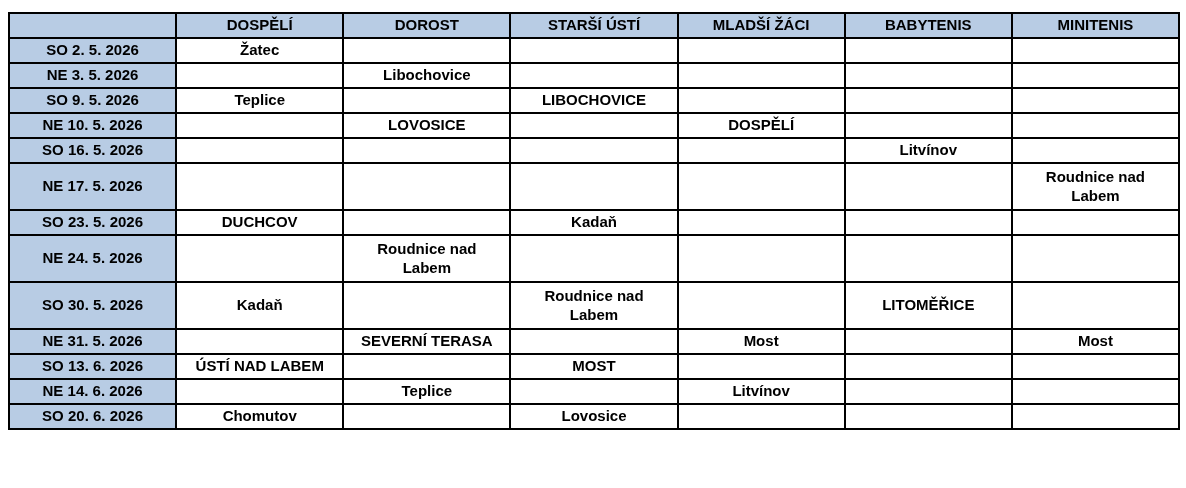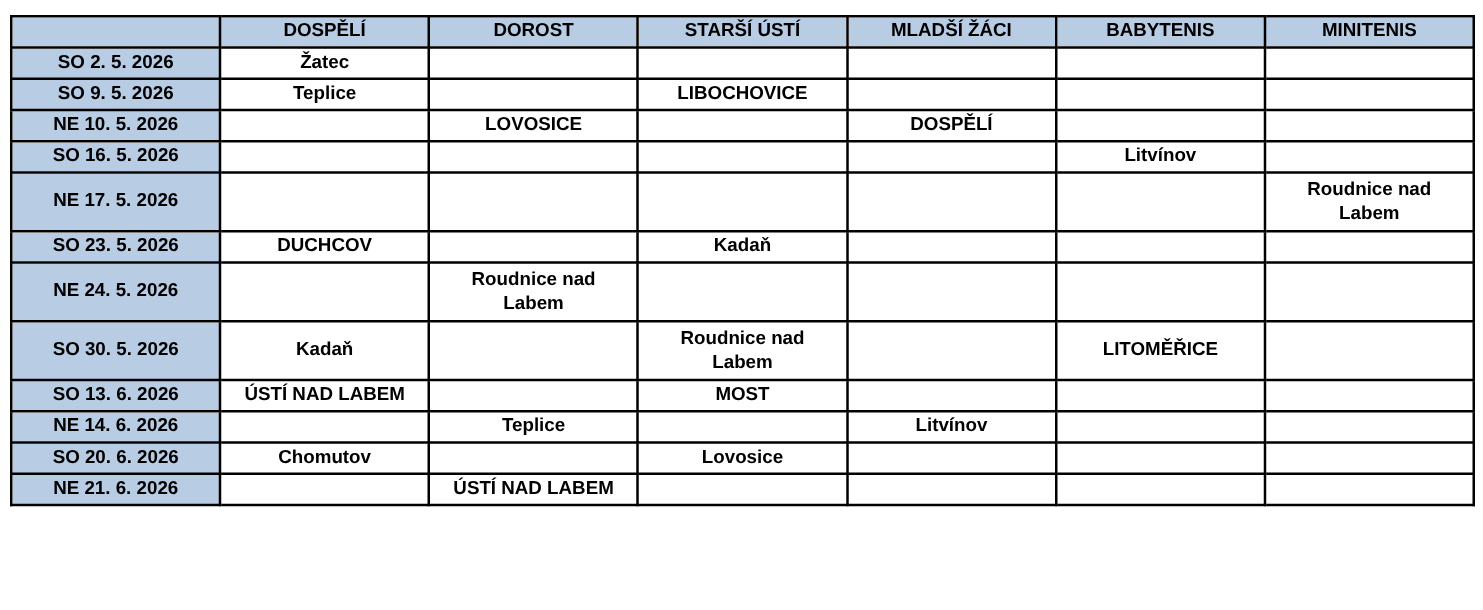--- a/index.html
+++ b/index.html
@@ -71,20 +71,29 @@
       <tr>
         <th class="date">SO 2. 5. 2026</th>
         <td>Žatec</td>
         <td></td>
         <td></td>
         <td></td>
         <td></td>
         <td></td>
       </tr>
       <tr>
+        <th class="date">NE 3. 5. 2026</th>
+        <td></td>
+        <td>Libochovice</td>
+        <td></td>
+        <td></td>
+        <td></td>
+        <td></td>
+      </tr>
+      <tr>
         <th class="date">SO 9. 5. 2026</th>
         <td>Teplice</td>
         <td></td>
         <td>LIBOCHOVICE</td>
         <td></td>
         <td></td>
         <td></td>
       </tr>
       <tr>
         <th class="date">NE 10. 5. 2026</th>
@@ -137,20 +146,29 @@
         <th class="date">SO 30. 5. 2026</th>
         <td>Kadaň</td>
         <td></td>
         <td>Roudnice nad
 Labem</td>
         <td></td>
         <td>LITOMĚŘICE</td>
         <td></td>
       </tr>
       <tr>
+        <th class="date">NE 31. 5. 2026</th>
+        <td></td>
+        <td>SEVERNÍ TERASA</td>
+        <td></td>
+        <td>Most</td>
+        <td></td>
+        <td>Most</td>
+      </tr>
+      <tr>
         <th class="date">SO 13. 6. 2026</th>
         <td>ÚSTÍ NAD LABEM</td>
         <td></td>
         <td>MOST</td>
         <td></td>
         <td></td>
         <td></td>
       </tr>
       <tr>
         <th class="date">NE 14. 6. 2026</th>
@@ -163,24 +181,15 @@
       </tr>
       <tr>
         <th class="date">SO 20. 6. 2026</th>
         <td>Chomutov</td>
         <td></td>
         <td>Lovosice</td>
         <td></td>
         <td></td>
         <td></td>
       </tr>
-      <tr>
-        <th class="date">NE 21. 6. 2026</th>
-        <td></td>
-        <td>ÚSTÍ NAD LABEM</td>
-        <td></td>
-        <td></td>
-        <td></td>
-        <td></td>
-      </tr>
     </tbody>
   </table>
 </div>
 
 </body></html>

